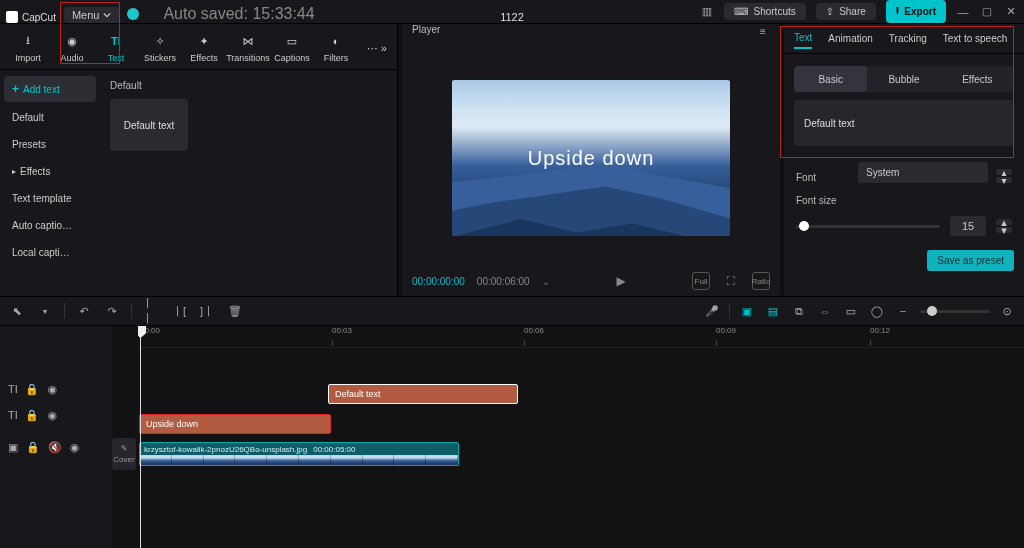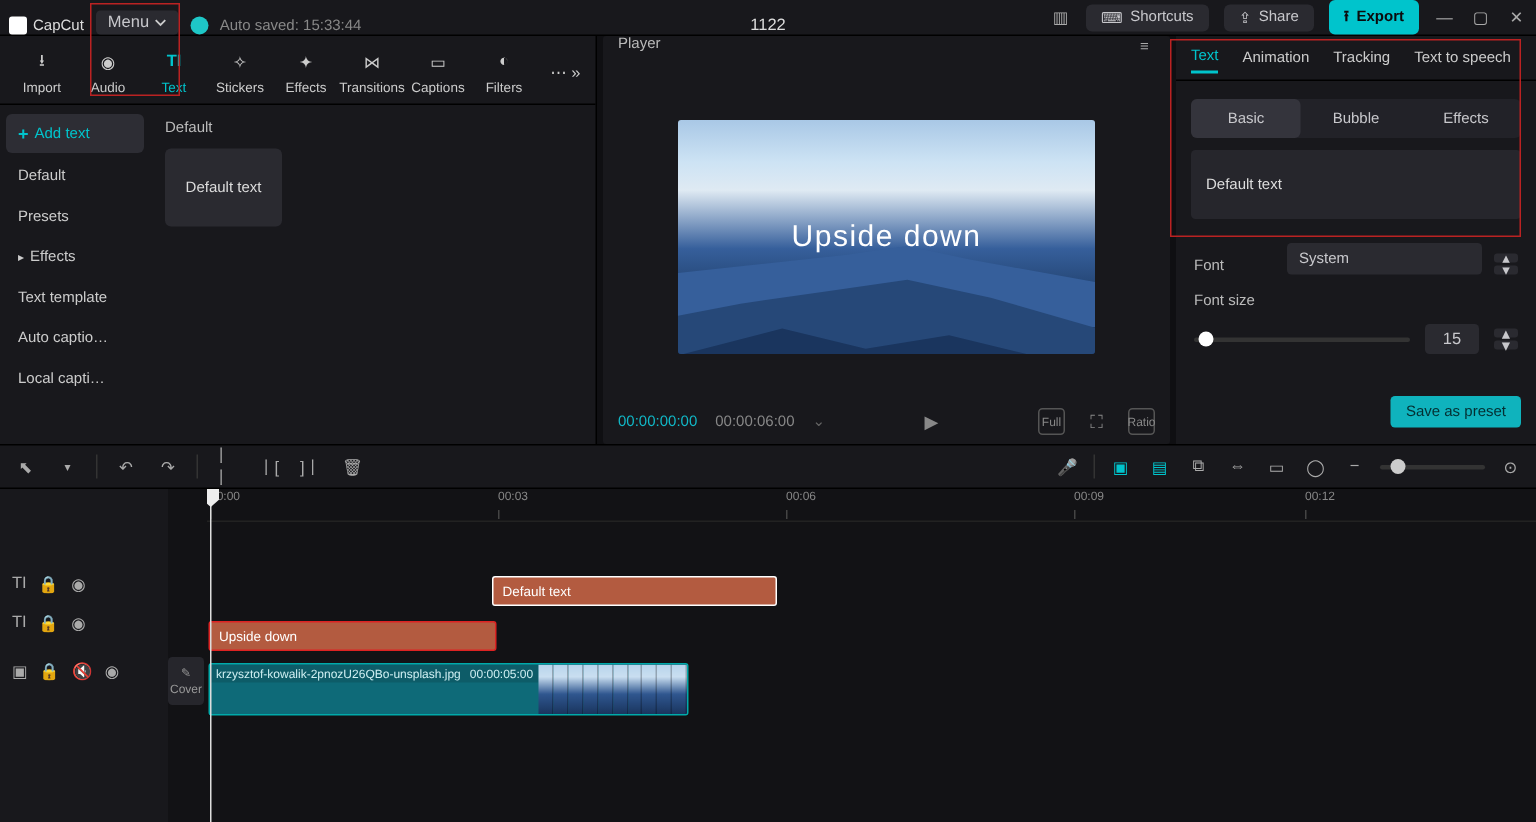--- a/index.html
+++ b/index.html
@@ -4,21 +4,21 @@
 <style>
   * { margin: 0; padding: 0; box-sizing: border-box; font-family: -apple-system, "Segoe UI", Arial, sans-serif; }
   body { background: #0f0f12; color: #c8c8cc; width: 1024px; height: 548px; overflow: hidden; font-size: 11px; }
 
   
   .menubar { height: 24px; background: #18181c; display: flex; align-items: flex-end; padding: 0 6px; gap: 8px; border-bottom: 1px solid #000; }
   .logo { display: flex; align-items: center; gap: 4px; font-size: 10px; color: #ddd; }
   .logo-icon { width: 12px; height: 12px; background: #fff; border-radius: 2px; display:inline-block; }
   .menubar .menu { display:flex; align-items:center; gap:4px; padding:2px 8px; background:#2a2a30; border-radius:3px; cursor:pointer; }
   .menubar .menu svg { width:8px; height:8px; }
-  .autosave { display:flex; align-items:center; gap:7px; color:#888; font-size:10px; }
+  .autosave { display:flex; align-items:center; gap:24px; color:#888; font-size:16px; }
   .autosave-dot { width:12px; height:12px; border-radius:50%; background:#1ec7c7; display:inline-block; }
   .center-title { position:absolute; left:50%; transform:translateX(-50%); font-size:11px; color:#ddd; }
   .menubar-right { margin-left:auto; display:flex; align-items:center; gap:10px; }
   .pill { display:flex; align-items:center; gap:5px; background:#2a2a30; padding:3px 10px; border-radius:4px; cursor:pointer; font-size:10px;}
   .pill.teal { background:#00c4cc; color:#0b0b0d; font-weight:600;}
   .winbtn { width:14px; height:14px; display:inline-flex; align-items:center; justify-content:center; color:#aaa; cursor:pointer; }
 
   .red-box { position:absolute; border:1px solid #b22; pointer-events:none; z-index:50; }
   #rb1 { top:2px; left:60px; width:60px; height:62px; }
   #rb2 { top:26px; left:780px; width:234px; height:132px; }
@@ -77,21 +77,21 @@
   .select-box { flex:1; background:#2a2a30; padding:5px 8px; border-radius:3px; display:flex; align-items:center; justify-content:space-between;}
   .stepper { width:16px; display:flex; flex-direction:column; gap:2px; }
   .stepper span { height:6px; background:#2a2a30; border-radius:2px; cursor:pointer; display:flex; align-items:center; justify-content:center;}
   .slider-row { display:flex; align-items:center; gap:10px; padding:4px 12px 8px 12px; }
   .slider-track { flex:1; height:3px; background:#333; border-radius:2px; position:relative; }
   .slider-knob { position:absolute; left:2%; top:-4px; width:10px; height:10px; border-radius:50%; background:#fff;}
   .numbox { width:36px; background:#2a2a30; padding:4px 6px; border-radius:3px; text-align:center;}
   .btn-grp { display:flex; gap:6px; }
   .fmt-btn { width:26px; height:22px; background:#2a2a30; border-radius:3px; display:flex; align-items:center; justify-content:center; cursor:pointer;}
   .save-preset-row { display:flex; justify-content:flex-end; padding:6px 10px;}
-  .save-preset { background:#0fb3bd; color:#042f32; padding:5px 10px; border-radius:3px; font-size:10px; cursor:pointer;margin-top:14px;}
+  .save-preset { background:#0fb3bd; color:#042f32; padding:5px 10px; border-radius:3px; font-size:10px; cursor:pointer;}
 
   
   .timeline-toolbar { height:30px; background:#18181c; display:flex; align-items:center; padding:0 8px; gap:10px; border-top:1px solid #000; border-bottom:1px solid #000;}
   .tb-ico { width:18px; height:18px; display:flex; align-items:center; justify-content:center; cursor:pointer; color:#aaa; }
   .tb-sep { width:1px; height:16px; background:#333; }
   .tb-right { margin-left:auto; display:flex; align-items:center; gap:8px;}
   .tb-right .teal { color:#00c4cc; }
   .zoom-line { width:70px; height:3px; background:#333; border-radius:2px; position:relative;}
   .zoom-knob { position:absolute; left:10%; top:-4px; width:10px;height:10px;border-radius:50%;background:#ccc;}
 
@@ -106,21 +106,21 @@
   .ruler-tick::before { content:''; position:absolute; left:0; top:14px; width:1px; height:6px; background:#444;}
   .playhead { position:absolute; top:0; bottom:0; width:1px; background:#ddd; left:2px;}
   .playhead-head { position:absolute; top:0; left:-5px; width:11px; height:12px; background:#eee; clip-path: polygon(0 0,100% 0,100% 60%,50% 100%,0 60%);}
   .tracks { position:absolute; left:0; right:0; top:22px; bottom:0;}
   .track { height:26px; position:relative; margin-top:4px;}
   .clip { position:absolute; top:2px; height:20px; border-radius:2px; display:flex; align-items:center; padding:0 6px; font-size:9px;}
   .clip.text1 { background:#b35b40; border:1px solid #fff; color:#fff;}
   .clip.text2 { background:#b35b40; border:1px solid #8b3e2a; color:#fff;}
   .clip.text2.redbox { border:1px solid #d22; }
   .vid-track { height:36px; position:relative; margin-top:4px;}
-  .vid-clip { position:absolute; top:0; height:35px; background:#0e6a78; border:1px solid #0aa; border-radius:2px; overflow:hidden; display:flex; flex-direction:row;}
+  .vid-clip { position:absolute; top:0; height:24px; background:#0e6a78; border:1px solid #0aa; border-radius:2px; overflow:hidden; display:flex; flex-direction:column;}
   .vid-clip-top { height:12px; background:#0d5c68; font-size:8px; color:#cfeff2; display:flex; align-items:center; padding:0 4px; gap:6px; }
   .thumbs { flex:1; display:flex;}
   .thumb { flex:1; background:linear-gradient(180deg,#b8d5ec 0%,#c9def0 25%,#2f568f 60%,#1a355e 100%); border-right:1px solid rgba(0,0,0,0.25);}
 </style>
 </head>
 <body>
 
 <div class="red-box" id="rb1"></div>
 <div class="red-box" id="rb2"></div>
 

